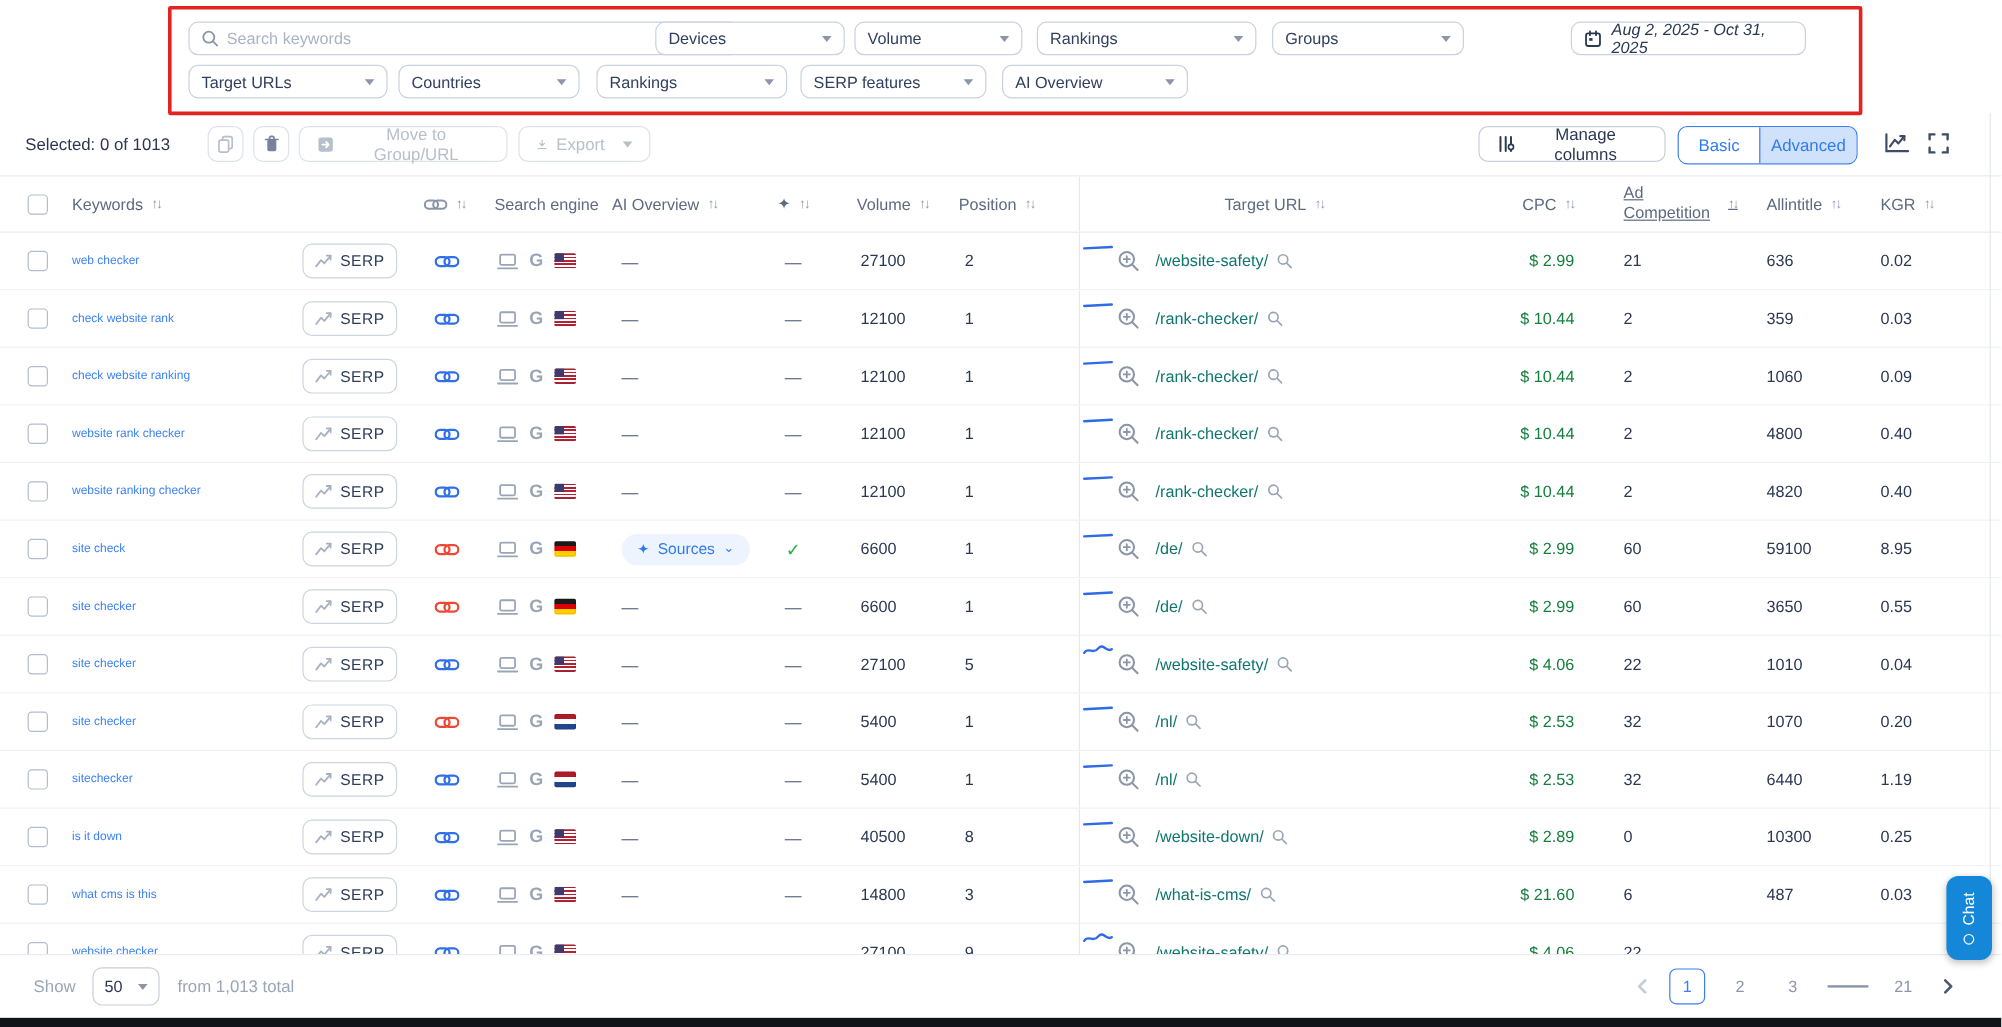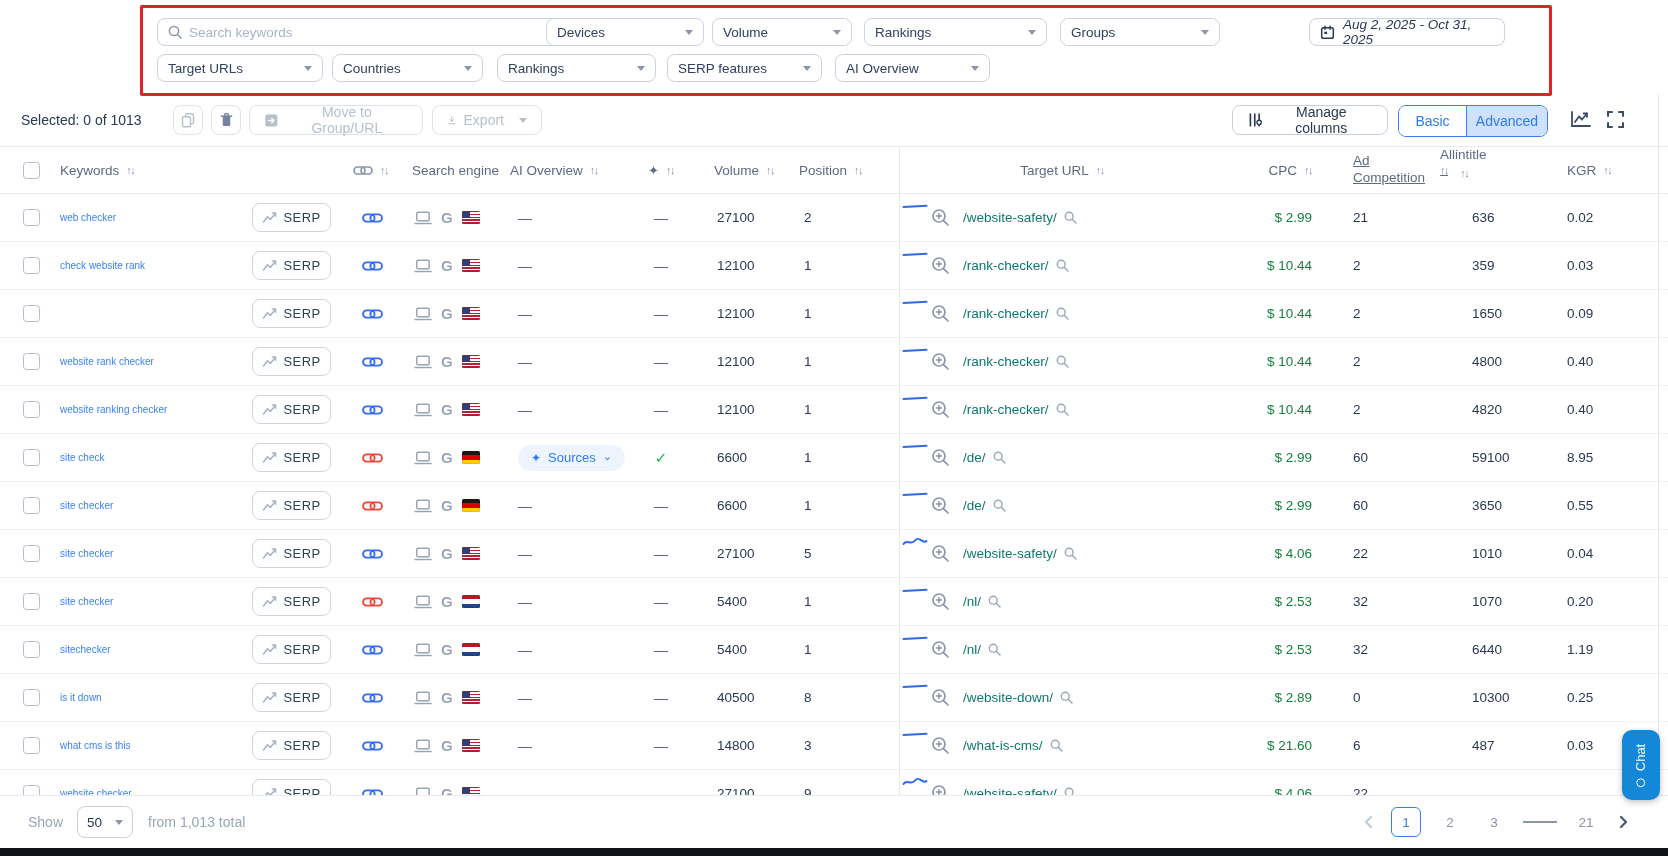--- a/index.html
+++ b/index.html
@@ -79,21 +79,21 @@
   .c-spark { left:902px; top:5px; bottom:auto; height:14px; }
   .c-zoom { left:931px; }
   .c-url { left:963px; gap:7px; font-size:13.5px; }
   .url-link { color:#0f766e; text-decoration:none; cursor:pointer; }
   .h-url { left:962px; width:200px; justify-content:center; }
   .c-cpc { left:1232px; width:80px; justify-content:flex-end; font-size:13.5px; color:#15803d; }
   .c-ad { left:1353px; font-size:13.5px; color:#2b3852; }
   .h-ad { left:1353px;text-decoration:underline; }
   .h-ad .two-line { line-height:1.25; }
   .c-allin { left:1472px; font-size:13.5px; color:#2b3852; }
-  .h-allin { left:1440px;flex-direction:column; }
+  .h-allin { left:1472px; }
   .c-kgr { left:1567px; font-size:13.5px; color:#2b3852; }
   .h-kgr { left:1567px; }
   .card-right { position:absolute; left:1658px; top:94px; height:754px; width:1px; background:#e3e8ee; }
 
   
   .footer { position:absolute; left:0; top:795px; width:100%; height:53px; background:#fff; border-top:1px solid #e8ecf1; z-index:10; }
   .footer .muted { color:#9aa5b5; font-size:14px; }
   .show-label { position:absolute; left:28px; top:0; height:100%; display:flex; align-items:center; }
   .page-size { position:absolute; left:77px; top:10px; width:56px; height:32px; border:1px solid #c7d0dc; border-radius:8px;
     background:#fff; display:flex; align-items:center; justify-content:space-between; padding:0 9px; font-size:13.5px; color:#2b3852; cursor:pointer; }
@@ -481,20 +481,23 @@
           </div>
     <div class="cell c-kgr">
             <span>0.03</span>
           </div>
   </div>
         <div class="tr">
     <div class="pane-divider"></div>
     <div class="cell c-check">
             <span class="checkbox"></span>
           </div>
+    <div class="cell c-kw">
+            <span>check website ranking</span>
+          </div>
     <div class="cell c-serp">
       <button class="serp-btn">
         <svg width="16" height="13" viewBox="0 0 16 13">
                 <path d="M1.5 11 5.5 5.8l2.8 2.6L13.5 2.2" fill="none" stroke="#a7b1c2" stroke-width="1.5" stroke-linecap="round" stroke-linejoin="round"></path>
                 <path d="M10.3 2h3.2v3.2" fill="none" stroke="#a7b1c2" stroke-width="1.5" stroke-linecap="round" stroke-linejoin="round"></path>
               </svg>
         <span>SERP</span>
       </button>
     </div>
     <div class="cell c-link">
@@ -556,21 +559,21 @@
               </svg>
       </span>
     </div>
     <div class="cell c-cpc">
             <span>$ 10.44</span>
           </div>
     <div class="cell c-ad">
             <span>2</span>
           </div>
     <div class="cell c-allin">
-            <span>1650</span>
+            <span>1060</span>
           </div>
     <div class="cell c-kgr">
             <span>0.09</span>
           </div>
   </div>
         <div class="tr">
     <div class="pane-divider"></div>
     <div class="cell c-check">
             <span class="checkbox"></span>
           </div>

